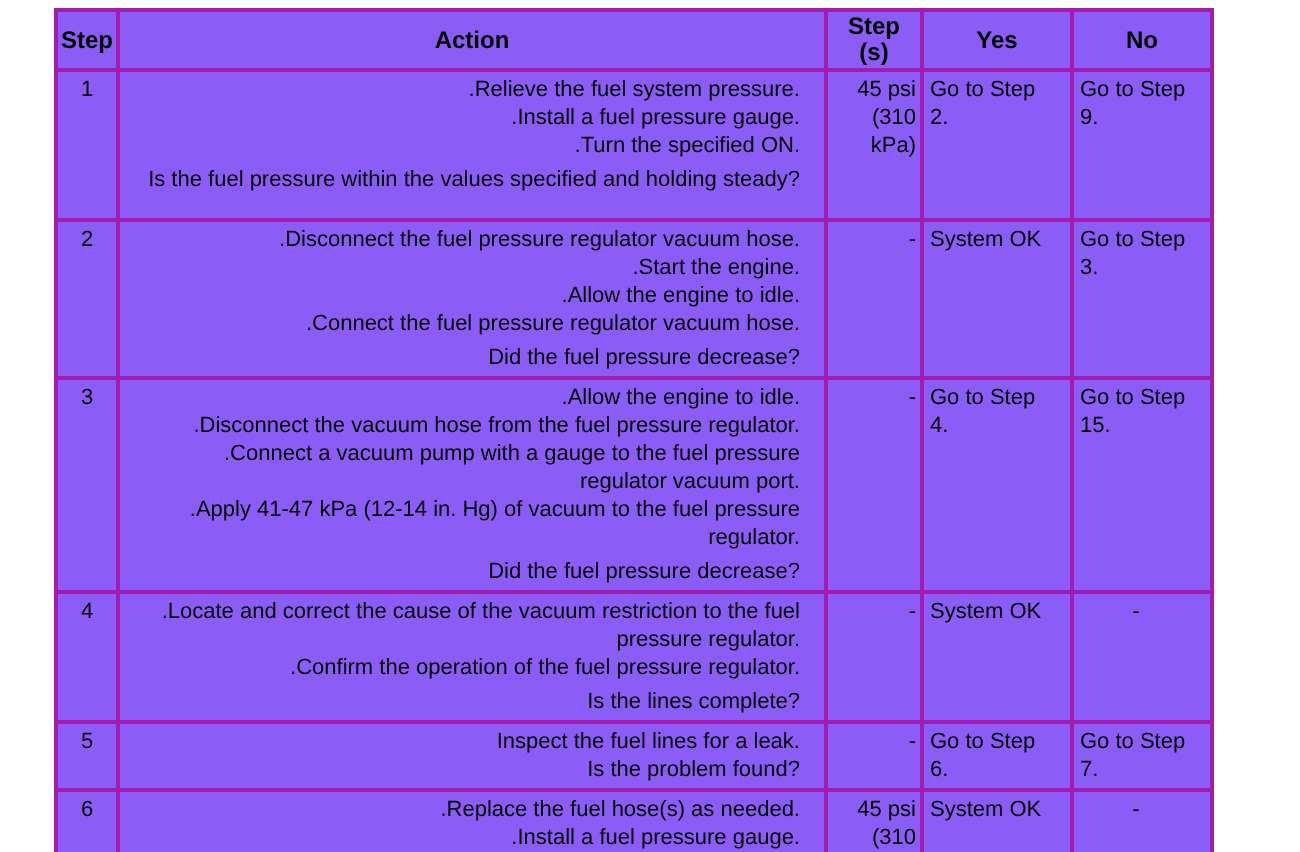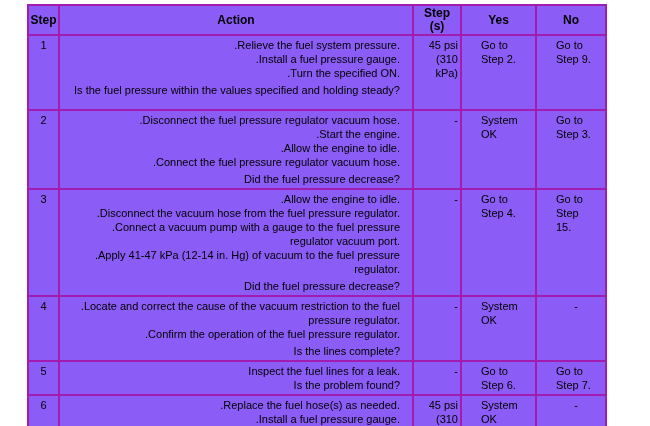--- a/index.html
+++ b/index.html
@@ -44,21 +44,21 @@
   }
   td.action-cell {
     padding: 2px 12px 2px 4px;
     text-align: right;
   }
   td.value-cell {
     text-align: right;
     padding: 2px 2px;
   }
   td.yes-cell, td.no-cell {
-    padding: 2px 9px 2px 19px;
+    padding: 2px 9px 2px 3px;
   }
   td.no-cell.center, td.value-cell.center { text-align: center; }
   .bullet-item {
     padding-left: 31px;
     text-indent: -26px;
   }
   .bullet-marker {
     display: inline-block;
     width: 13px;
     text-indent: 0;

